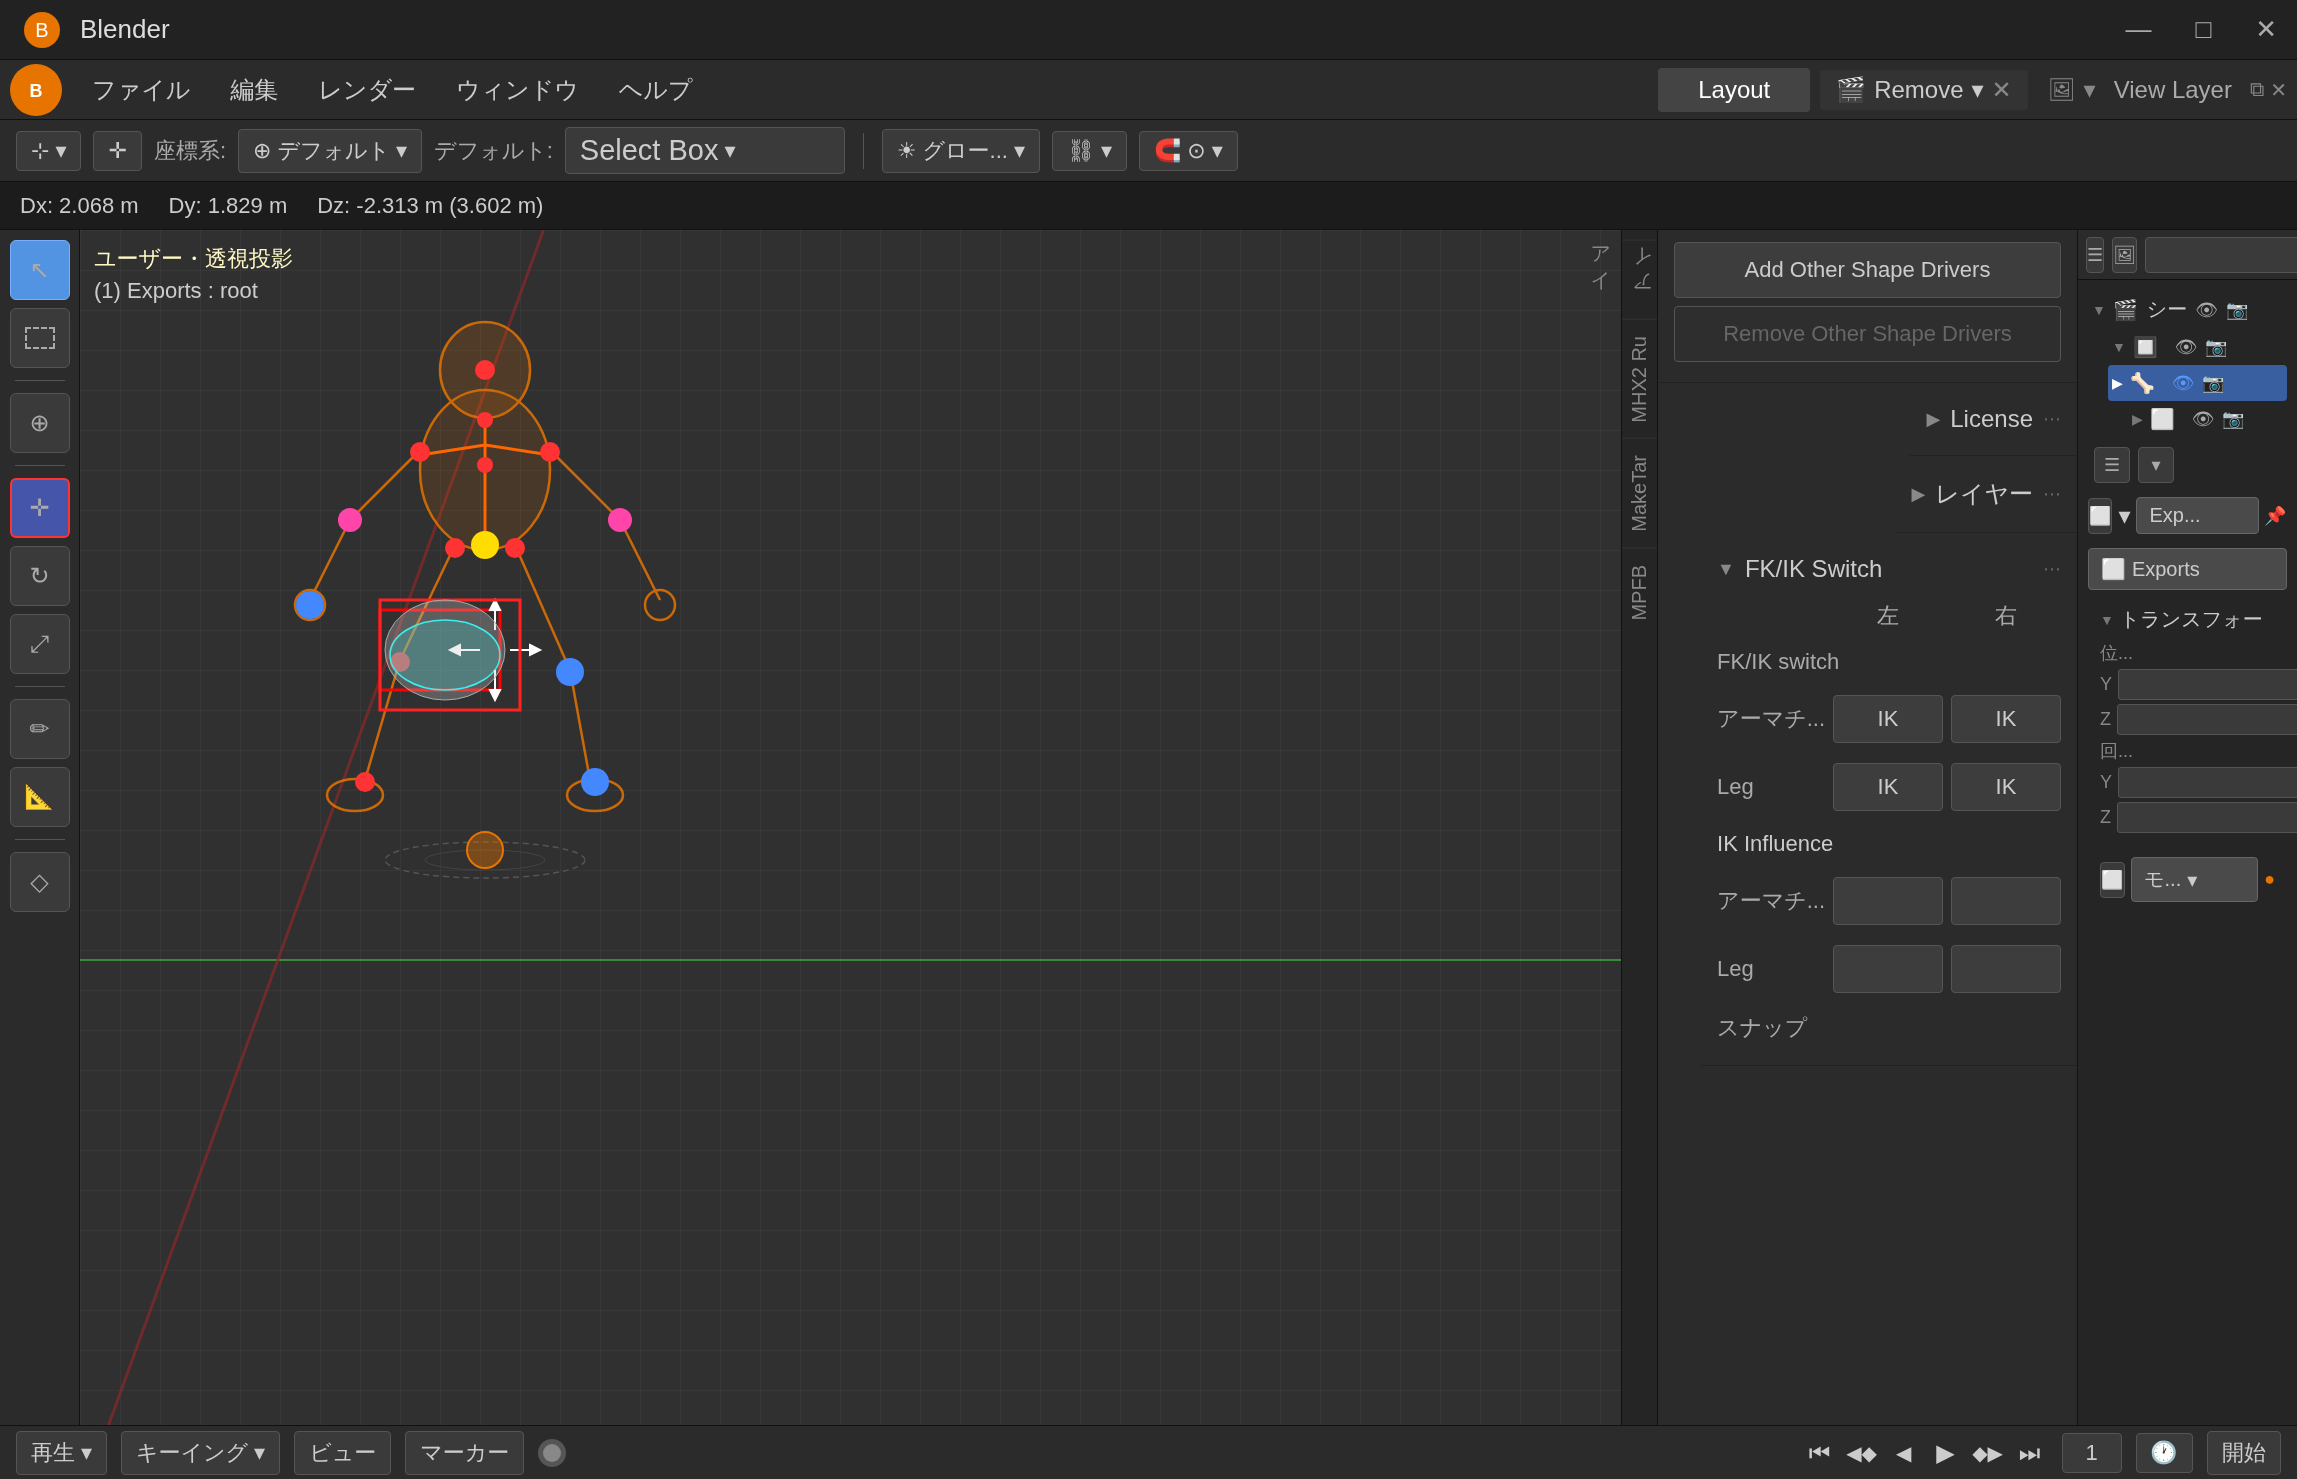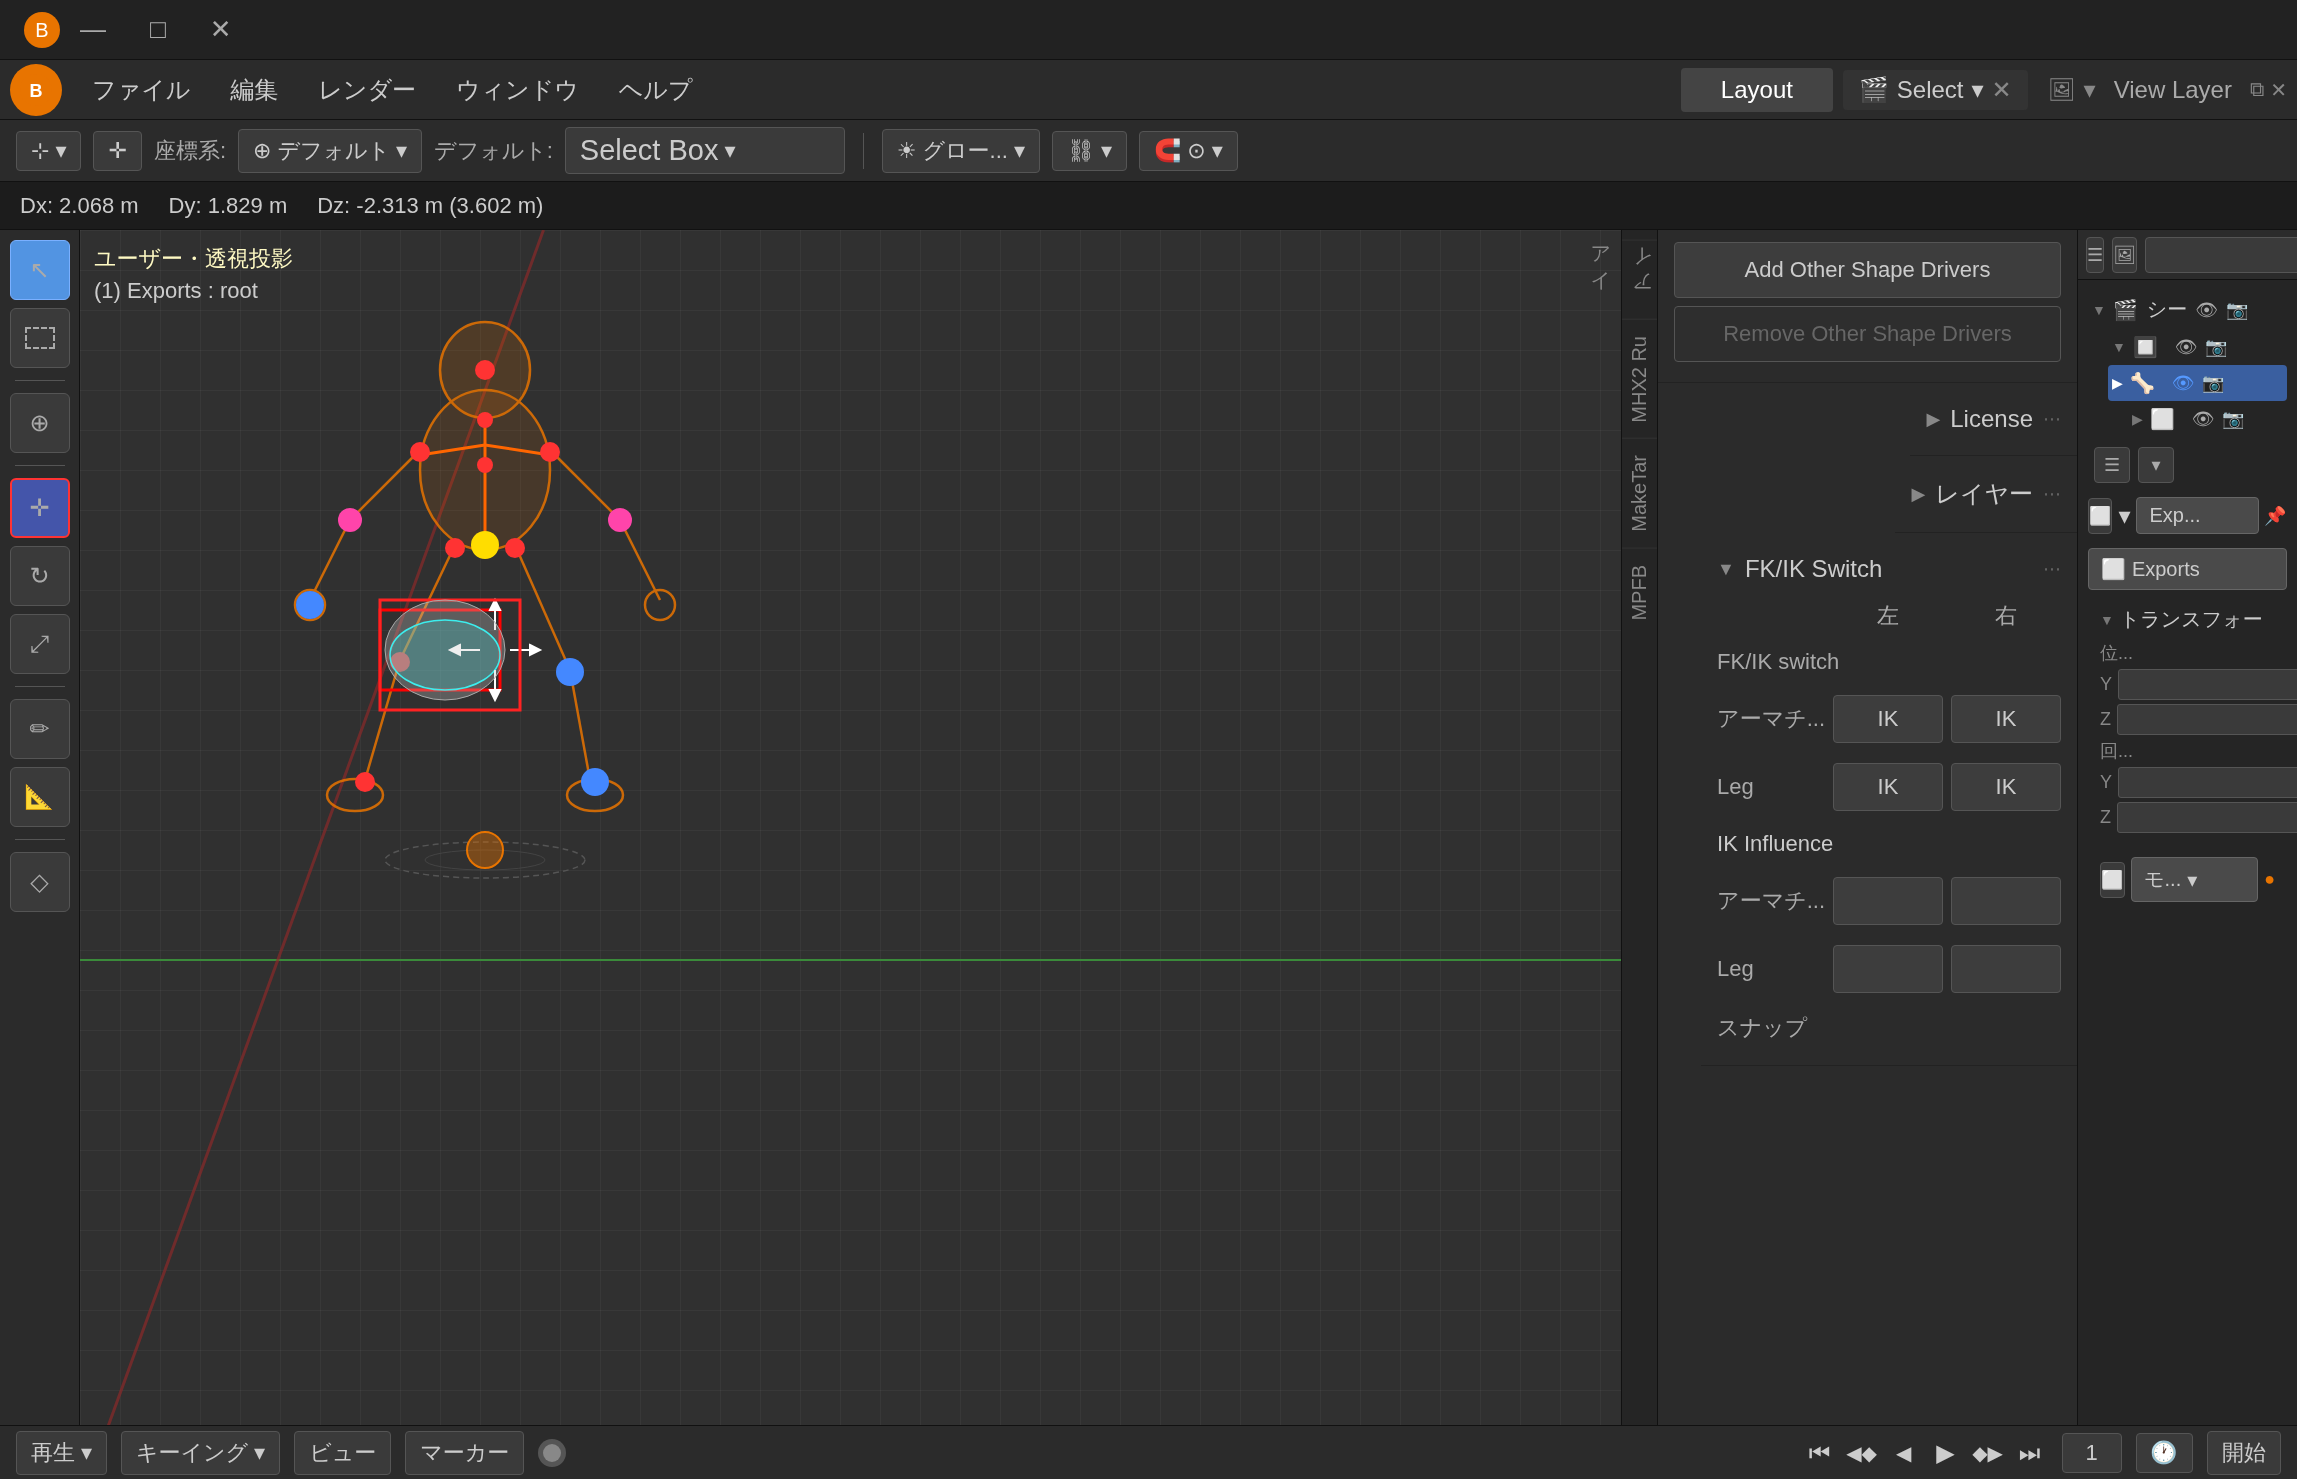--- a/index.html
+++ b/index.html
@@ -485,20 +485,21 @@
 </head>
 <body>
 
 <div id="title-bar">
   <div class="blender-logo">
     <svg width="40" height="40" viewBox="0 0 40 40">
       <circle cx="20" cy="20" r="18" fill="#e87400"></circle>
       <text x="50%" y="55%" text-anchor="middle" dominant-baseline="middle" fill="white" font-size="20">B</text>
     </svg>
   </div>
+  <span style="font-size:26px;color:#ddd;flex:1;">Blender</span>
   <div class="win-controls">
     <span style="cursor:pointer;color:#aaa;font-size:26px;">—</span>
     <span style="cursor:pointer;color:#aaa;font-size:26px;margin:0 20px;">□</span>
     <span style="cursor:pointer;color:#aaa;font-size:26px;">✕</span>
   </div>
 </div>
 
 <div id="menu-bar">
   <div class="menu-logo">
     <svg width="36" height="36" viewBox="0 0 36 36">
@@ -508,21 +509,21 @@
   </div>
   <div class="menu-item">ファイル</div>
   <div class="menu-item">編集</div>
   <div class="menu-item">レンダー</div>
   <div class="menu-item">ウィンドウ</div>
   <div class="menu-item">ヘルプ</div>
   <div class="spacer"></div>
   <div class="layout-tab">Layout</div>
   <div class="scene-selector">
     <span>🎬</span>
-    <span>Select</span>
+    <span>Remove</span>
     <span>▾</span>
     <span style="color:#888;">✕</span>
   </div>
   <div style="display:flex;align-items:center;gap:8px;margin-left:10px;">
     <span style="color:#888;font-size:22px;">🖼</span>
     <span style="color:#888;">▾</span>
     <span style="font-size:24px;color:#aaa;margin-left:10px;">View Layer</span>
     <span style="font-size:24px;color:#ddd;"></span>
   </div>
   <div style="display:flex;align-items:center;gap:6px;margin-left:10px;">

